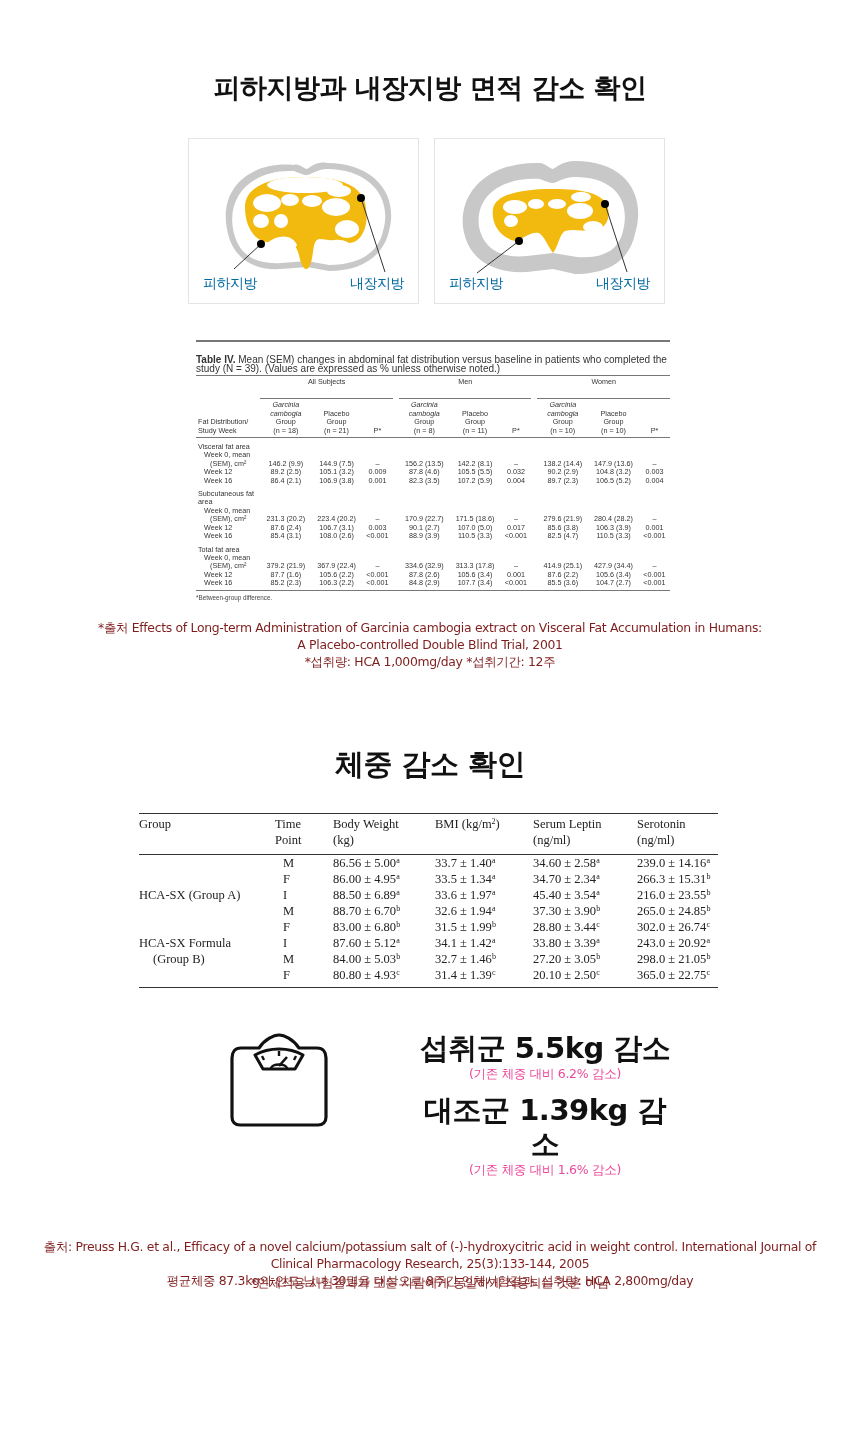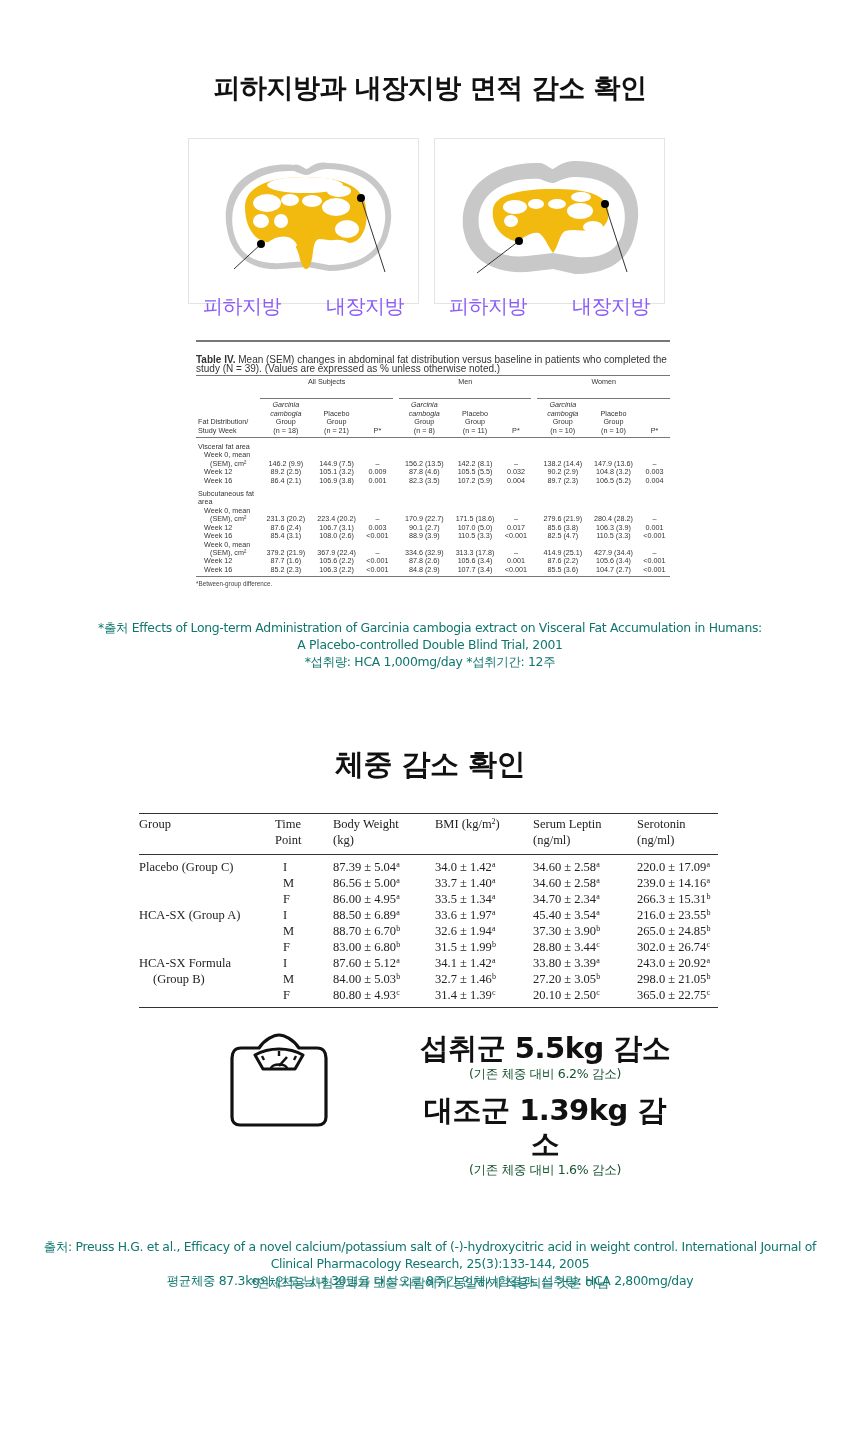--- a/index.html
+++ b/index.html
@@ -8,21 +8,21 @@
 
   .section-title { position: absolute; left: 0; width: 860px; text-align: center; font-weight: bold; font-size: 27px; color: #111; letter-spacing: -0.5px; }
   #title1 { top: 70px; }
   #title2 { top: 745px; font-size: 29px; }
 
   
   .diagram { position: absolute; top: 138px; width: 231px; height: 166px; border: 1px solid #e4e4e4; background: #fff; }
   #diagram-before { left: 188px; }
   #diagram-after { left: 434px; }
   .diagram svg { position: absolute; left: 0; top: 0; }
-  .diag-label { position: absolute; top: 154px; font-size: 20px; color: #8b5cf6; font-family: "DejaVu Sans", sans-serif; letter-spacing: -0.5px; }
+  .diag-label { position: absolute; top: 136px; font-size: 14px; color: #0369a1; font-family: "DejaVu Sans", sans-serif; letter-spacing: -0.5px; }
   .diag-label.left { left: 14px; }
   .diag-label.right { right: 14px; }
 
   
   .paper-table { position: absolute; left: 196px; top: 340px; width: 474px; font-family: "Liberation Sans", sans-serif; font-size: 7.2px; color: #333; }
   .paper-table .caption { border-top: 2px solid #777; padding-top: 13px; line-height: 9px; font-size: 10px; }
   .paper-table .caption b { font-weight: bold; }
   .paper-table table { width: 100%; border-collapse: collapse; margin-top: 2px; }
   .paper-table th, .paper-table td { font-weight: normal; padding: 0 2px; line-height: 8.4px; white-space: nowrap; }
   .paper-table thead tr.grp th { border-top: 1px solid #777; padding-top: 2px; padding-bottom: 12px; text-align: center; }
@@ -33,21 +33,21 @@
   .paper-table td { text-align: center; }
   .paper-table td.lab { text-align: left; }
   .paper-table td.ind1 { padding-left: 8px; }
   .paper-table td.ind2 { padding-left: 14px; }
   .paper-table tr.section-head td { padding-top: 5px; }
   .paper-table tbody tr.last td { padding-bottom: 2px; border-bottom: 1px solid #777; }
   .paper-table .footnote { margin-top: 3px; font-size: 6.3px; color: #444; }
   .gap { width: 6px; }
 
   
-  .cite { position: absolute; left: 0; width: 860px; text-align: center; font-size: 12.4px; line-height: 17px; color: #0f766e; letter-spacing: -0.3px; }
+  .cite { position: absolute; left: 0; width: 860px; text-align: center; font-size: 12.4px; line-height: 17px; color: #7f1d1d; letter-spacing: -0.3px; }
   #cite1 { top: 619px; }
 
   
   .paper2 { position: absolute; left: 139px; top: 813px; width: 579px; font-family: "Liberation Serif", serif; font-size: 12.5px; color: #222; }
   .paper2 table { width: 100%; border-collapse: collapse; }
   .paper2 thead th { font-weight: normal; text-align: left; vertical-align: top; line-height: 16px; padding: 2px 0 6px 0; border-top: 1.5px solid #333; border-bottom: 1px solid #333; }
   .paper2 tbody td { line-height: 16px; padding: 0; white-space: nowrap; }
   .paper2 tbody tr.first td { padding-top: 4px; }
   .paper2 tbody tr.end td { padding-bottom: 4px; border-bottom: 1.5px solid #333; }
   .paper2 .tp { text-align: left; padding-left: 8px; }
@@ -55,21 +55,21 @@
   .c-group { width: 136px; }
   .c-time { width: 58px; }
   .c-bw { width: 102px; }
   .c-bmi { width: 98px; }
   .c-lep { width: 104px; }
 
   
   .scale-icon { position: absolute; left: 229px; top: 1031px; width: 100px; height: 97px; }
   .result { position: absolute; left: 410px; width: 270px; text-align: center; }
   .result .big { font-weight: bold; font-size: 29px; color: #111; letter-spacing: -0.5px; line-height: 34px; }
-  .result .small { font-size: 12.5px; color: #14532d; line-height: 16px; margin-top: 1px; letter-spacing: -0.3px; }
+  .result .small { font-size: 12.5px; color: #ec4899; line-height: 16px; margin-top: 1px; letter-spacing: -0.3px; }
   #result1 { top: 1031px; }
   #result2 { top: 1093px; }
 
   #cite2 { top: 1238px; text-align: center; }
   #disclaimer { top: 1274px; }
 </style>
 </head>
 <body>
 
 <h2 id="title1" class="section-title">피하지방과 내장지방 면적 감소 확인</h2>
@@ -245,20 +245,23 @@
           <td>&lt;0.001</td>
           <td class="gap"></td>
           <td>88.9 (3.9)</td>
           <td>110.5 (3.3)</td>
           <td>&lt;0.001</td>
           <td class="gap"></td>
           <td>82.5 (4.7)</td>
           <td>110.5 (3.3)</td>
           <td>&lt;0.001</td>
         </tr>
+        <tr class="section-head">
+          <td class="lab" colspan="12">Total fat area</td>
+        </tr>
         <tr>
           <td class="lab ind1" colspan="12">Week 0, mean</td>
         </tr>
         <tr>
           <td class="lab ind2">(SEM), cm²</td>
           <td>379.2 (21.9)</td>
           <td>367.9 (22.4)</td>
           <td>–</td>
           <td class="gap"></td>
           <td>334.6 (32.9)</td>
@@ -316,28 +319,20 @@
       <tr>
         <th class="c-group"><span>Group</span></th>
         <th class="c-time"><span>Time</span><br><span>Point</span></th>
         <th class="c-bw"><span>Body Weight</span><br><span>(kg)</span></th>
         <th class="c-bmi"><span>BMI (kg/m</span><sup>2</sup><span>)</span></th>
         <th class="c-lep"><span>Serum Leptin</span><br><span>(ng/ml)</span></th>
         <th><span>Serotonin</span><br><span>(ng/ml)</span></th>
       </tr>
     </thead>
     <tbody id="t2body">
-        <tr class="first">
-          <td>Placebo (Group C)</td>
-          <td class="tp">I</td>
-          <td><span>87.39 ± 5.04</span><sup>a</sup></td>
-          <td><span>34.0 ± 1.42</span><sup>a</sup></td>
-          <td><span>34.60 ± 2.58</span><sup>a</sup></td>
-          <td><span>220.0 ± 17.09</span><sup>a</sup></td>
-        </tr>
         <tr>
           <td></td>
           <td class="tp">M</td>
           <td><span>86.56 ± 5.00</span><sup>a</sup></td>
           <td><span>33.7 ± 1.40</span><sup>a</sup></td>
           <td><span>34.60 ± 2.58</span><sup>a</sup></td>
           <td><span>239.0 ± 14.16</span><sup>a</sup></td>
         </tr>
         <tr>
           <td></td>

